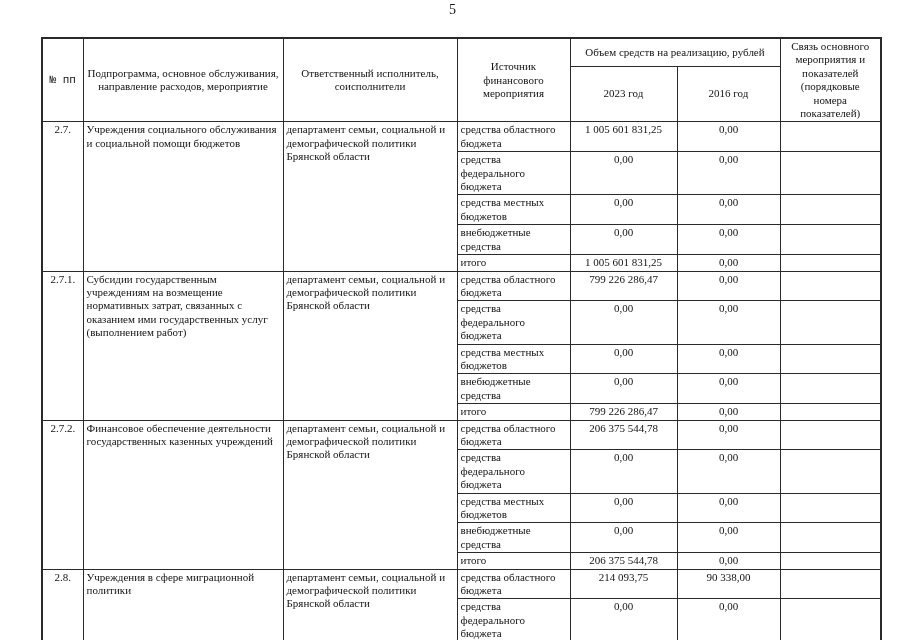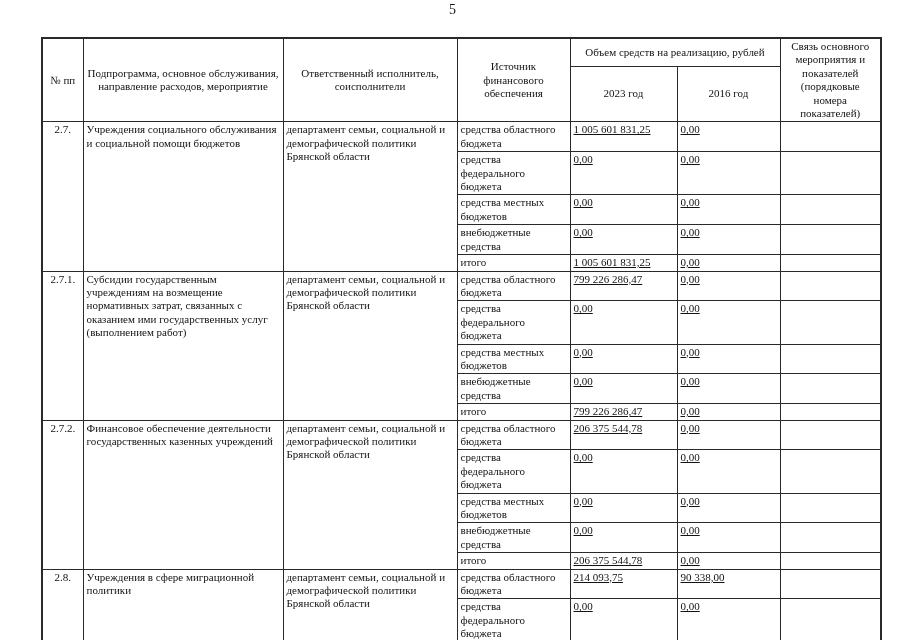--- a/index.html
+++ b/index.html
@@ -37,27 +37,27 @@
     padding: 1px 3px;
     vertical-align: top;
     overflow: hidden;
     font-weight: normal;
   }
   table.budget th {
     text-align: center;
     vertical-align: middle;
     margin-left: 30px;
   }
-  th.h-num { vertical-align: top; }
+  th.h-num { vertical-align: top; font-family: Liberation Mono, monospace; }
   tr.hr1 { height: 24px; }
   tr.hr2 { height: 47px; }
   tr.r-src  { height: 26px; margin-left: 44px; }
   tr.r-total { height: 14px; }
   td.c-num  { text-align: center; }
-  td.c-money { text-align: left; padding-right: 2px; text-decoration: underline; }
+  td.c-money { text-align: center; padding-right: 2px; }
   td.c-bold { font-weight: bold; }
 </style>
 </head>
 <body>
 
 <div class="page-number">5</div>
 
 <table class="budget">
   <colgroup>
     <col style="width:41px">
@@ -67,21 +67,21 @@
     <col style="width:107px">
     <col style="width:103px">
     <col style="width:101px">
   </colgroup>
 
   <tbody>
       <tr class="hr1">
     <th class="h-num" rowspan="2">№ пп</th>
     <th rowspan="2">Подпрограмма, основное обслуживания, направление расходов, мероприятие</th>
     <th rowspan="2">Ответственный исполнитель, соисполнители</th>
-    <th rowspan="2">Источник финансового обеспечения</th>
+    <th rowspan="2">Источник финансового мероприятия</th>
     <th colspan="2">Объем средств на реализацию, рублей</th>
     <th rowspan="2">Связь основного мероприятия и показателей (порядковые номера показателей)</th>
   </tr>
   <tr class="hr2">
     <th>2023 год</th>
     <th>2016 год</th>
   </tr>
 
   <tr class="r-src">
     <td class="c-num" rowspan="5">2.7.</td>

